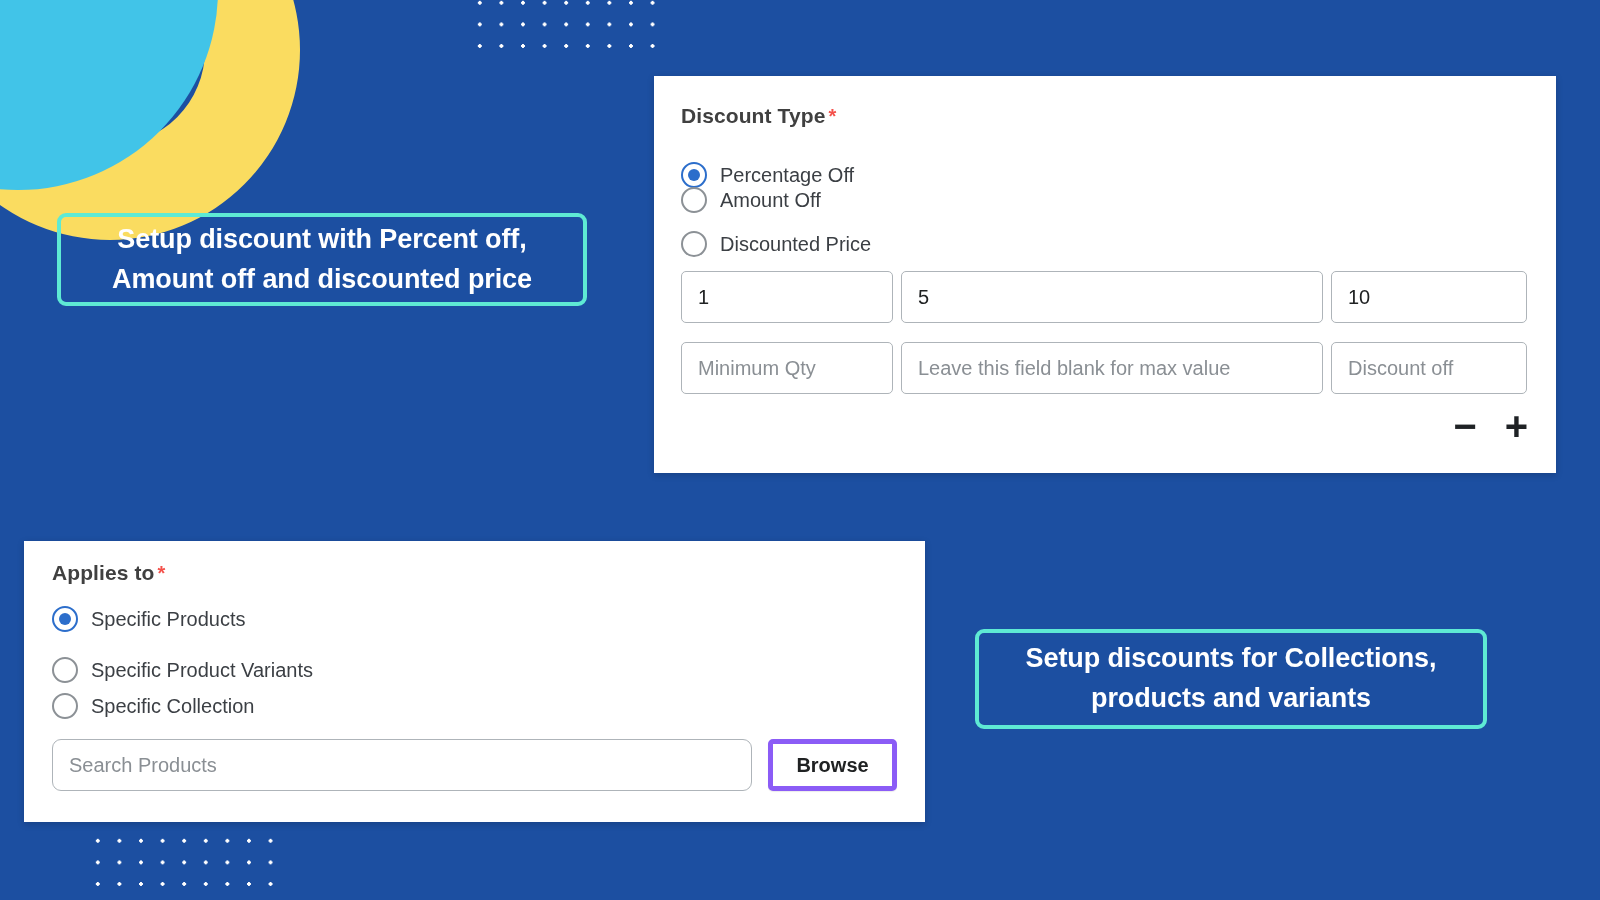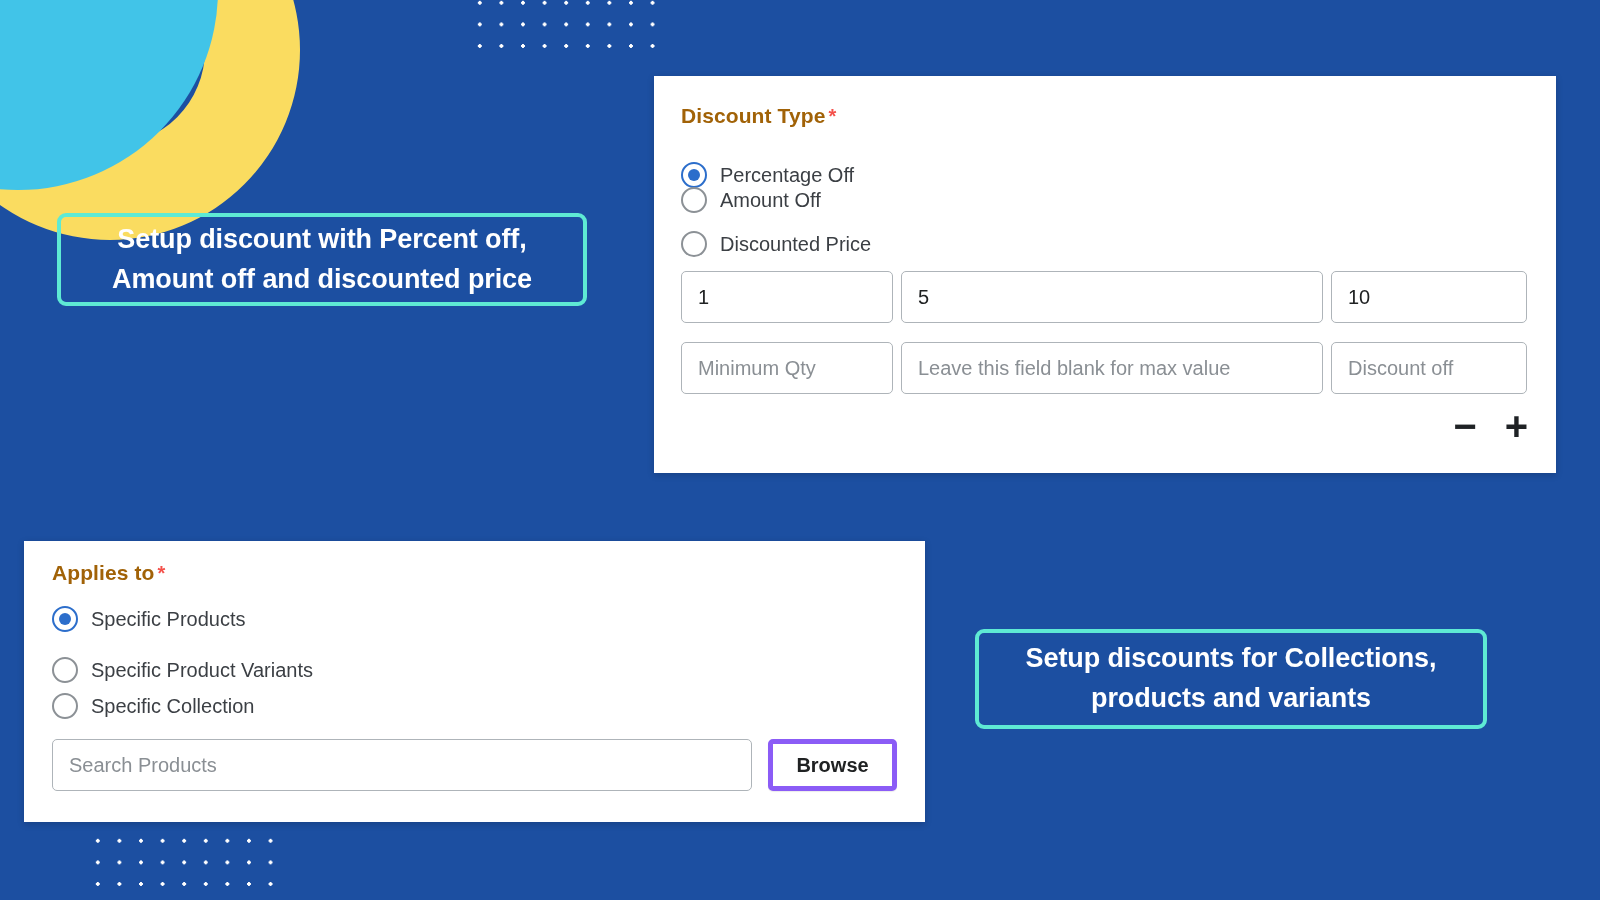--- a/index.html
+++ b/index.html
@@ -58,21 +58,21 @@
   #applies-card {
     left: 24px;
     top: 541px;
     width: 901px;
     height: 281px;
   }
 
   .field-label {
     font-size: 21px;
     font-weight: bold;
-    color: #a16207;
+    color: #404040;
     letter-spacing: 0.1px;
   }
   .req-star {
     color: #f4514b;
     font-weight: bold;
     font-size: 20px;
     margin-left: 3px;
   }
 
   .radio-row {
@@ -251,19 +251,19 @@
   <div class="radio-row" style="position:absolute;left:28px;top:109px;margin-top:7px;">
     <span class="radio"></span>
     <span class="radio-label">Specific Product Variants</span>
   </div>
 
   <div class="radio-row" style="position:absolute;left:28px;top:152px;">
     <span class="radio"></span>
     <span class="radio-label">Specific Collection</span>
   </div>
 
-  <div class="txtinput ph" style="position:absolute;left:28px;top:198px;width:700px;">Search Products</div>
+  <div class="txtinput ph" style="position:absolute;left:28px;top:198px;width:700px;border-radius:9px;">Search Products</div>
 
   <div class="browse-btn" style="position:absolute;left:744px;top:198px;width:129px;">Browse</div>
 </div>
 
 <div class="callout" id="callout-left">Setup discount with Percent off, Amount off and discounted price</div>
 <div class="callout" id="callout-right">Setup discounts for Collections, products and variants</div>
 
 </body></html>

